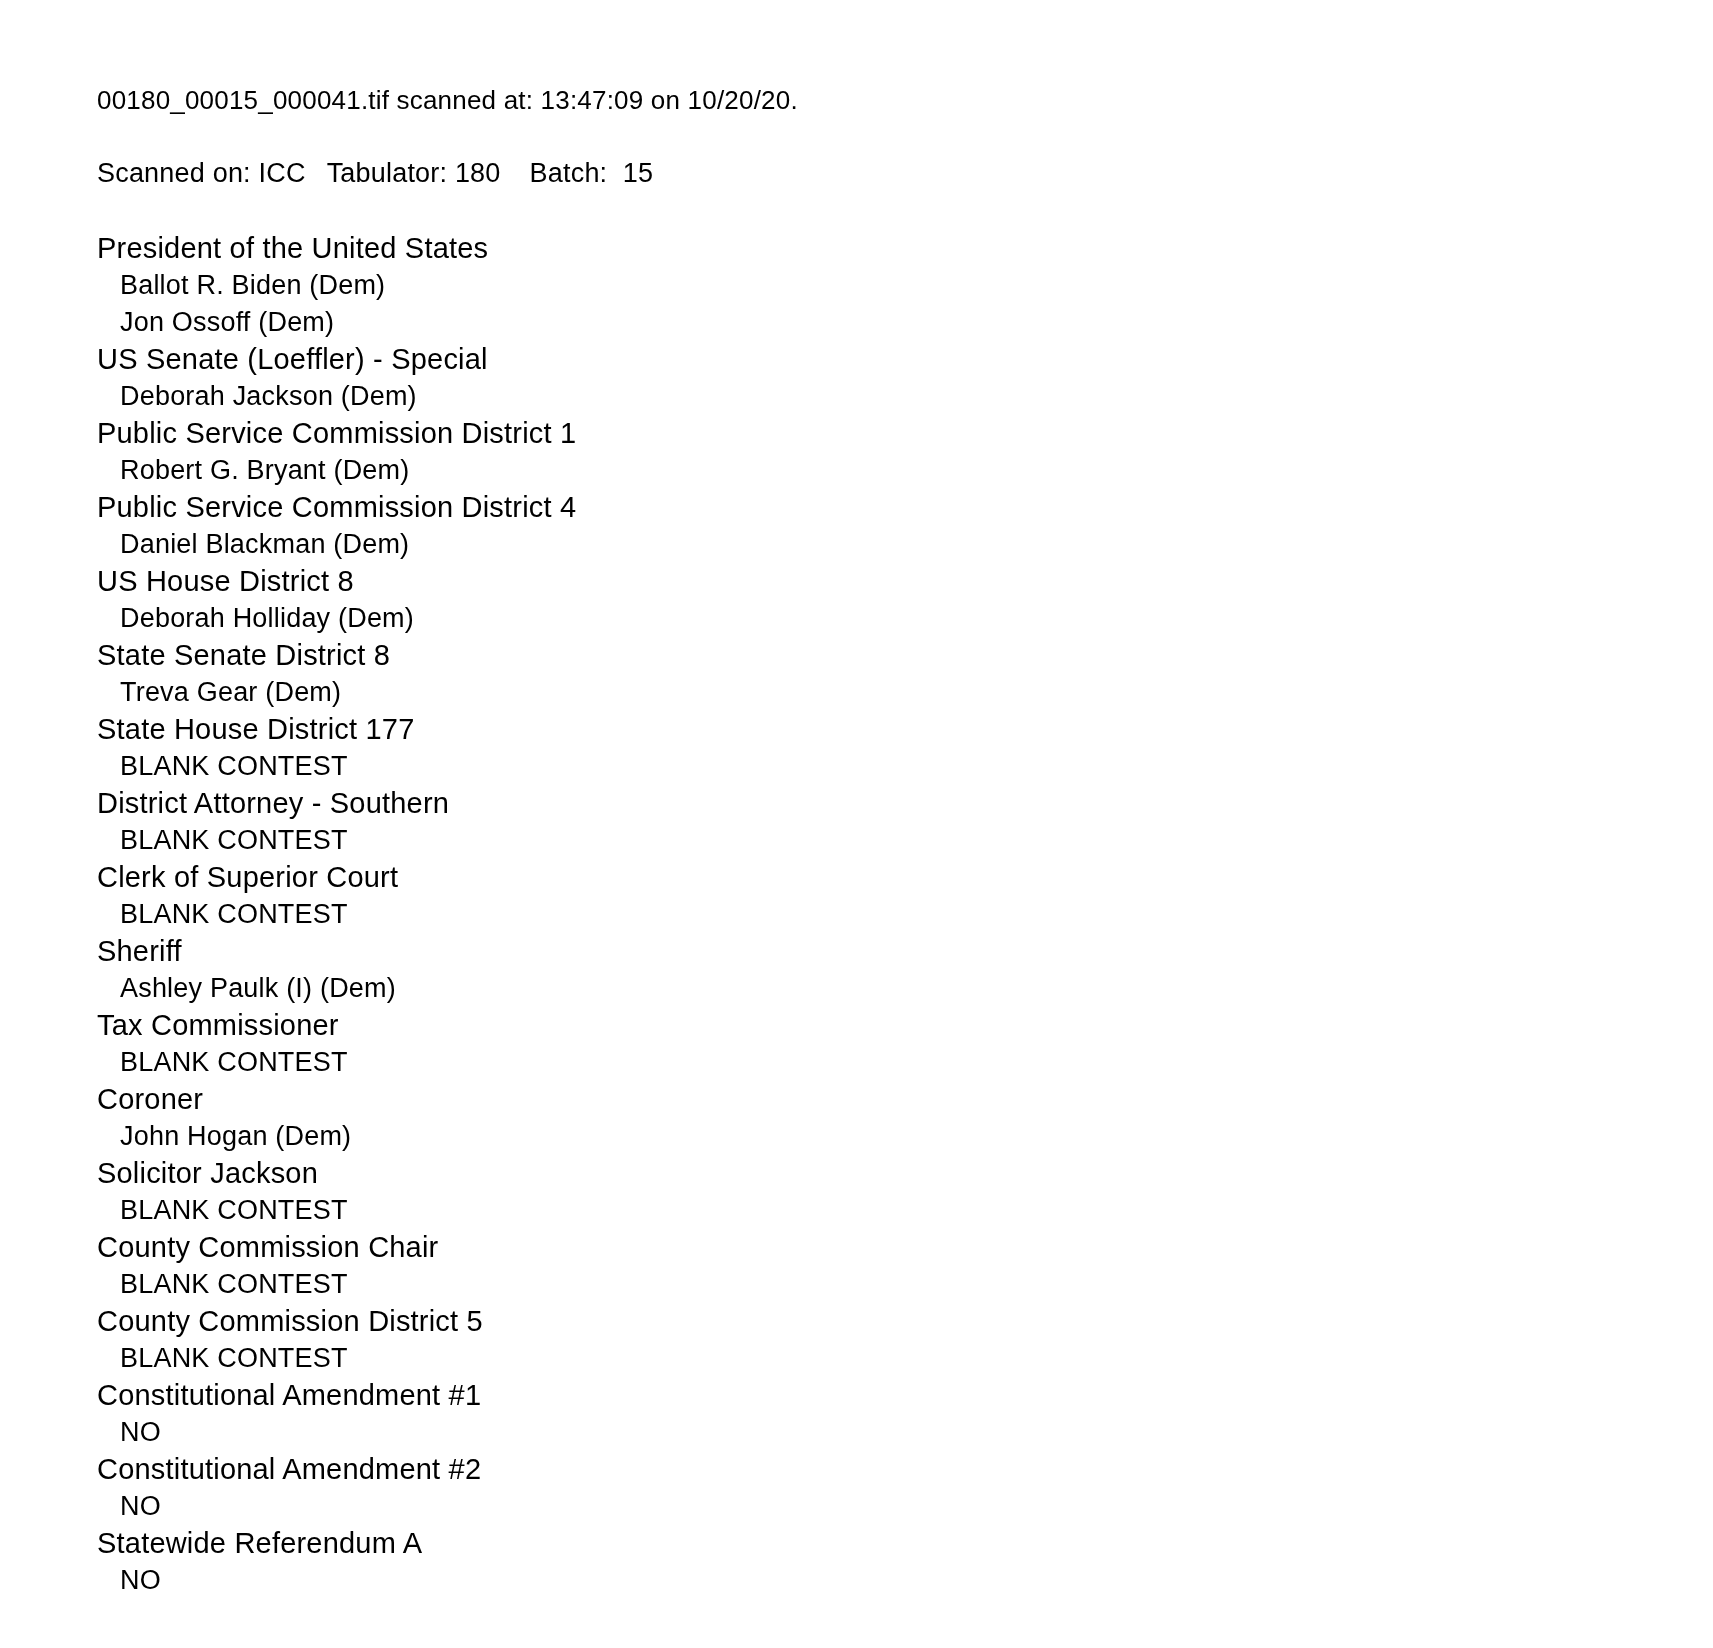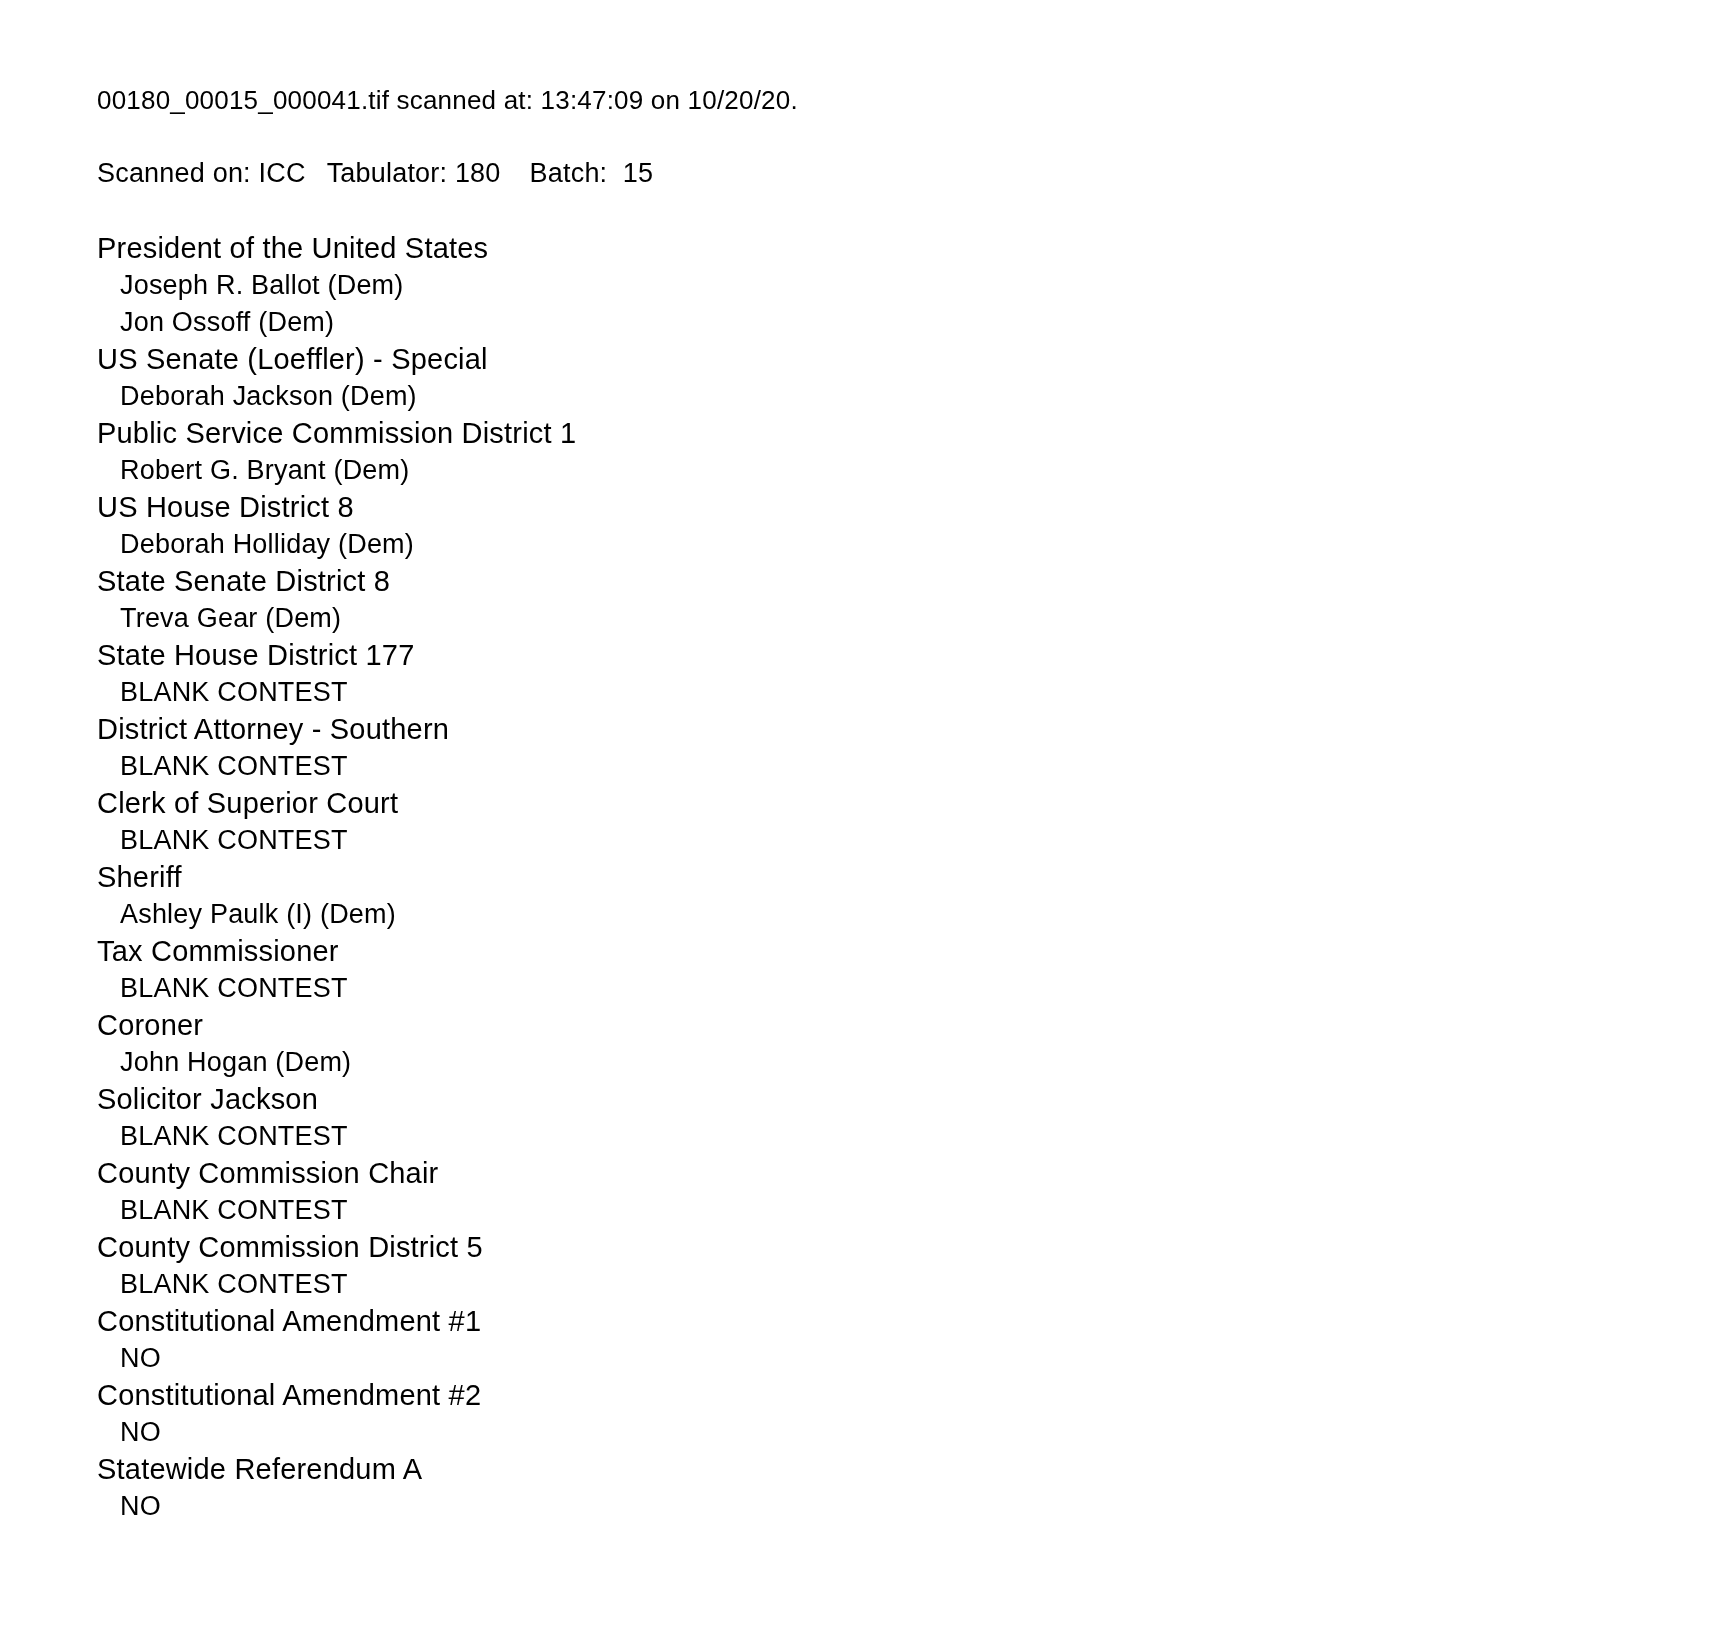--- a/index.html
+++ b/index.html
@@ -54,37 +54,41 @@
   <div class="line filename-line">00180_00015_000041.tif scanned at: 13:47:09 on 10/20/20.</div>
 
   <div class="line"><span>Scanned on: ICC</span><span class="gap-a"></span><span>Tabulator: 180</span><span class="gap-b"></span><span>Batch:  15</span></div>
 
 
   <div class="spacer-before-contests"></div>
 
   <div id="contest-list">
   <div class="contest">
     <div class="contest-title">President of the United States</div>
-    <div class="contest-selection">Joseph R. Ballot (Dem)</div>
+    <div class="contest-selection">Ballot R. Biden (Dem)</div>
   </div>
 
   <div class="contest">
     <div class="contest-selection">Jon Ossoff (Dem)</div>
   </div>
 
   <div class="contest">
     <div class="contest-title">US Senate (Loeffler) - Special</div>
     <div class="contest-selection">Deborah Jackson (Dem)</div>
   </div>
 
   <div class="contest">
     <div class="contest-title">Public Service Commission District 1</div>
     <div class="contest-selection">Robert G. Bryant (Dem)</div>
   </div>
 
+  <div class="contest">
+    <div class="contest-title">Public Service Commission District 4</div>
+    <div class="contest-selection">Daniel Blackman (Dem)</div>
+  </div>
 
   <div class="contest">
     <div class="contest-title">US House District 8</div>
     <div class="contest-selection">Deborah Holliday (Dem)</div>
   </div>
 
   <div class="contest">
     <div class="contest-title">State Senate District 8</div>
     <div class="contest-selection">Treva Gear (Dem)</div>
   </div>

